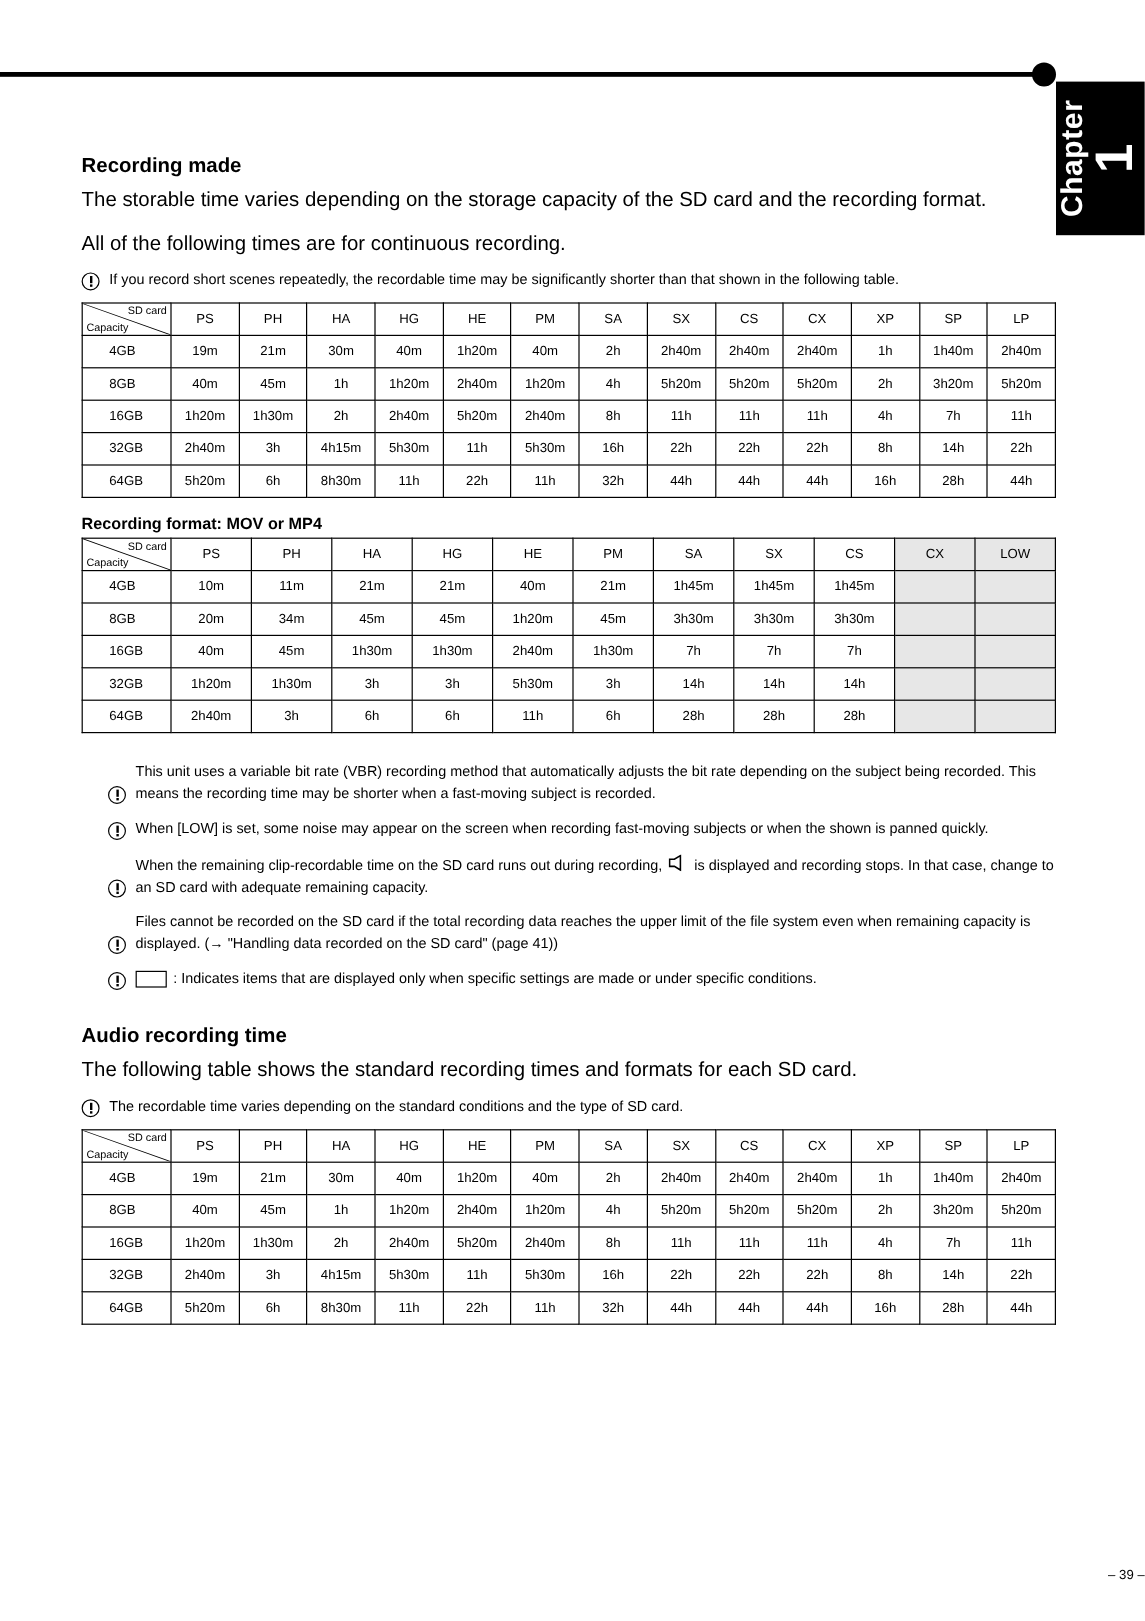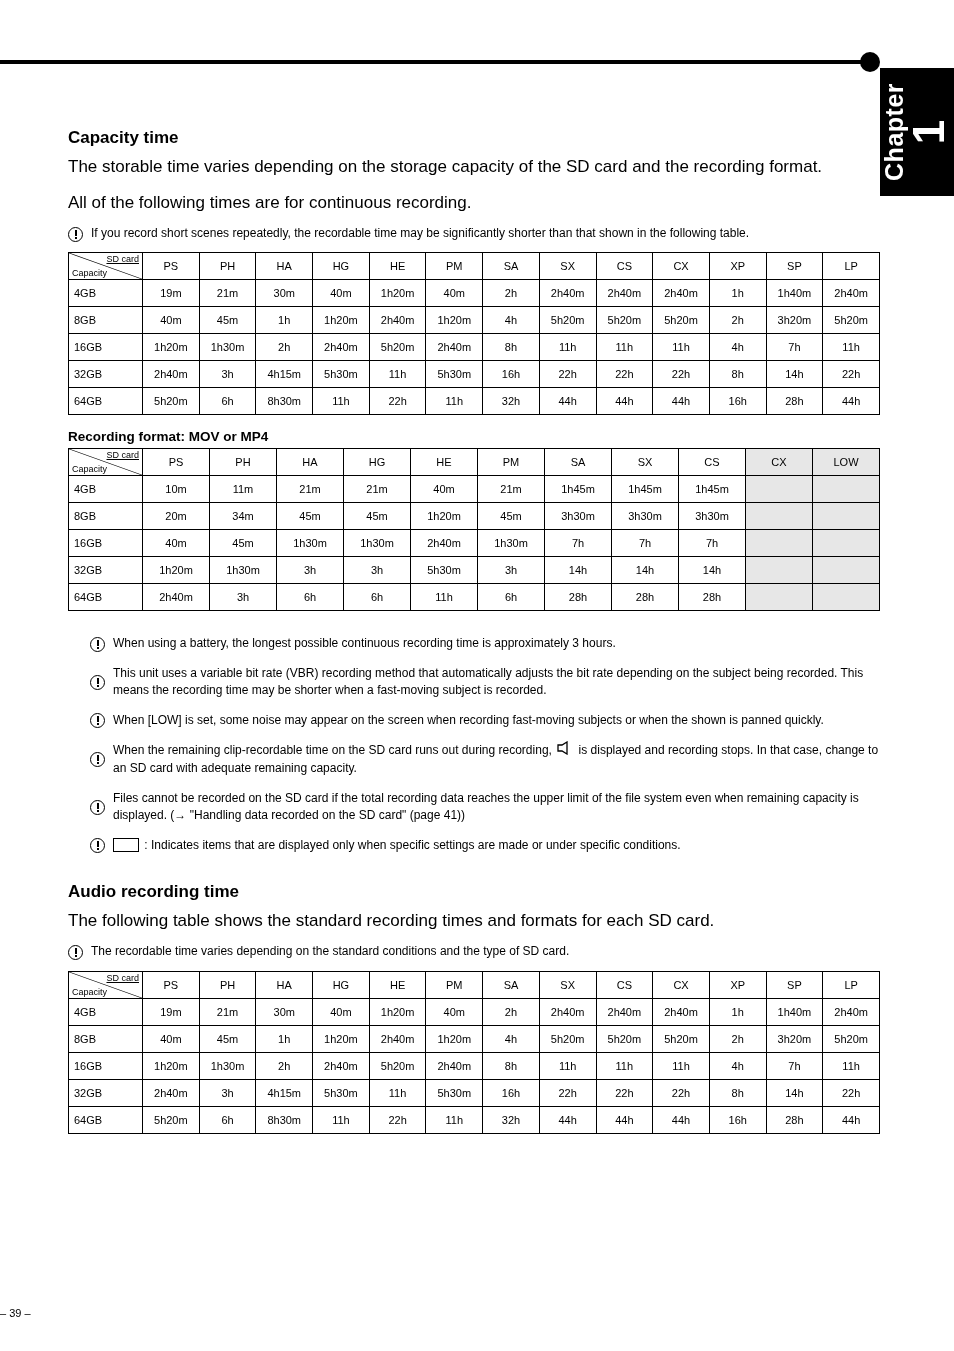--- a/index.html
+++ b/index.html
@@ -87,21 +87,21 @@
     font-size: 13.5px;
     font-weight: 700;
     margin: 10px 0 4px 0;
     display: flex;
     align-items: center;
     gap: 6px;
   }
 
   .notice {
     display: flex;
-    align-items: center;
+    align-items: flex-end;
     gap: 8px;
     font-size: 12px;
     line-height: 1.45;
     margin: 6px 0 10px 0;
   }
   .notice-icon {
     flex: none;
     width: 15px;
     height: 15px;
     border: 1.5px solid #000;
@@ -141,39 +141,38 @@
   table.grid th, table.grid td {
     border: 1px solid #000;
     padding: 3px 2px;
     text-align: center;
     height: 20px;
     vertical-align: middle;
     font-weight: 400;
   }
   table.grid .label-col {
     text-align: left;
-    padding-left: 5px;
+    padding-left: 22px;
     width: 72px;
   }
   table.grid .diag {
     position: relative;
     padding: 0;
   }
   table.grid .diag svg {
     position: absolute;
     inset: 0;
     width: 100%;
     height: 100%;
   }
   table.grid .diag .rt {
     position: absolute;
     top: 1px;
     right: 3px;
     font-size: 9px;
-    text-decoration: underline;
   }
   table.grid .diag .lb {
     position: absolute;
     bottom: 1px;
     left: 3px;
     font-size: 9px;
   }
   table.grid th { font-weight: 400; }
   .shade { background: #e7e7e7; }
 
@@ -197,40 +196,40 @@
     margin-right: 2px;
   }
 
   .bottom-block { margin-top: 28px; }
 
   .page-num {
     position: absolute;
     bottom: 32px;
     width: 100%;
     left: 0;
-    text-align: left;
+    text-align: right;
     font-size: 11px;
   }
 </style>
 </head>
 <body>
 
 <div class="page">
   <div class="hrule"></div>
   <div class="hrule-dot"></div>
   <div class="side-tab">
     <div class="rot">
       <span class="ch">Chapter</span>
       <span class="no">1</span>
     </div>
   </div>
 
   <div class="content">
 
-    <div class="sec-title">Capacity time</div>
+    <div class="sec-title">Recording made</div>
     <div class="body-text">The storable time varies depending on the storage capacity of the SD card and the recording format.</div>
     <div class="body-text">All of the following times are for continuous recording.</div>
     <div class="notice">
       <span class="notice-icon"></span>
       <span>If you record short scenes repeatedly, the recordable time may be significantly shorter than that shown in the following table.</span>
     </div>
 
     <table class="grid" id="table1">
         <colgroup>
           <col style="width:74px">
@@ -458,24 +457,20 @@
             <td>28h</td>
             <td>28h</td>
             <td>28h</td>
             <td class="shade"></td>
             <td class="shade"></td>
           </tr>
         </tbody>
       </table>
 
     <div class="notes-section">
-      <div class="notice">
-        <span class="notice-icon"></span>
-        <span>When using a battery, the longest possible continuous recording time is approximately 3 hours.</span>
-      </div>
       <div class="notice">
         <span class="notice-icon"></span>
         <span>This unit uses a variable bit rate (VBR) recording method that automatically adjusts the bit rate depending on the subject being recorded. This means the recording time may be shorter when a fast-moving subject is recorded.</span>
       </div>
       <div class="notice">
         <span class="notice-icon"></span>
         <span>When [LOW] is set, some noise may appear on the screen when recording fast-moving subjects or when the shown is panned quickly.</span>
       </div>
       <div class="notice">
         <span class="notice-icon"></span>

